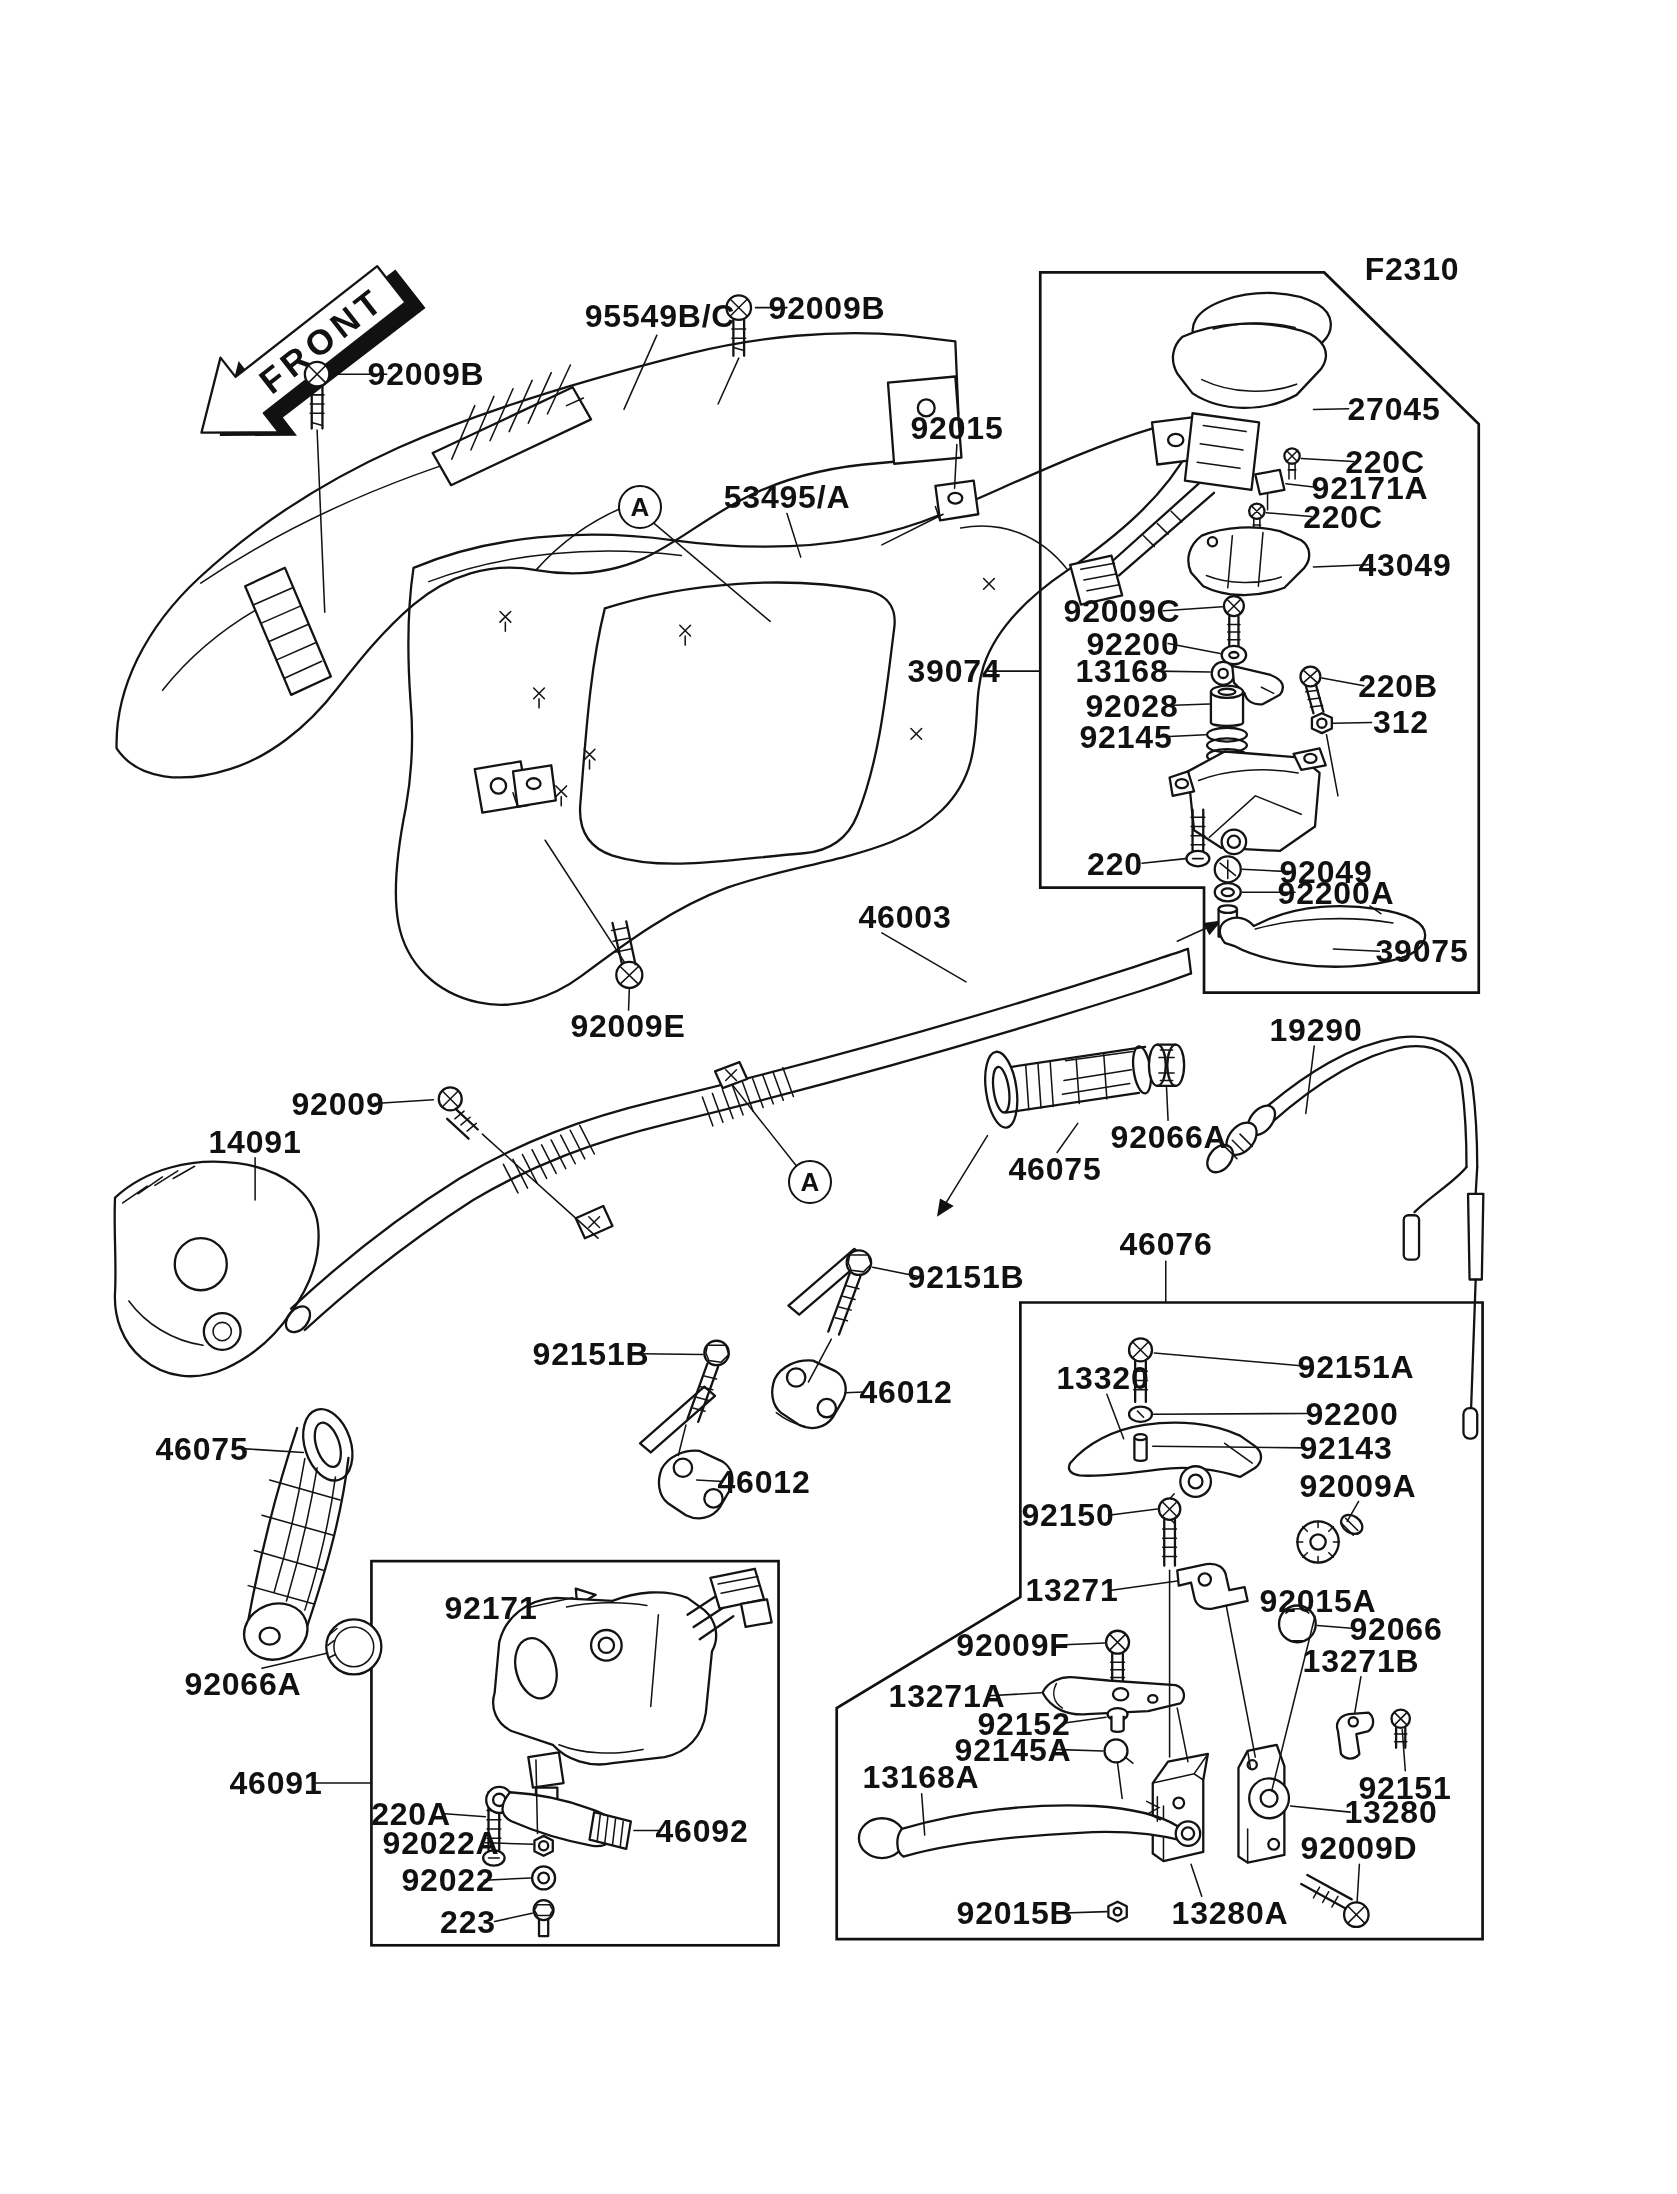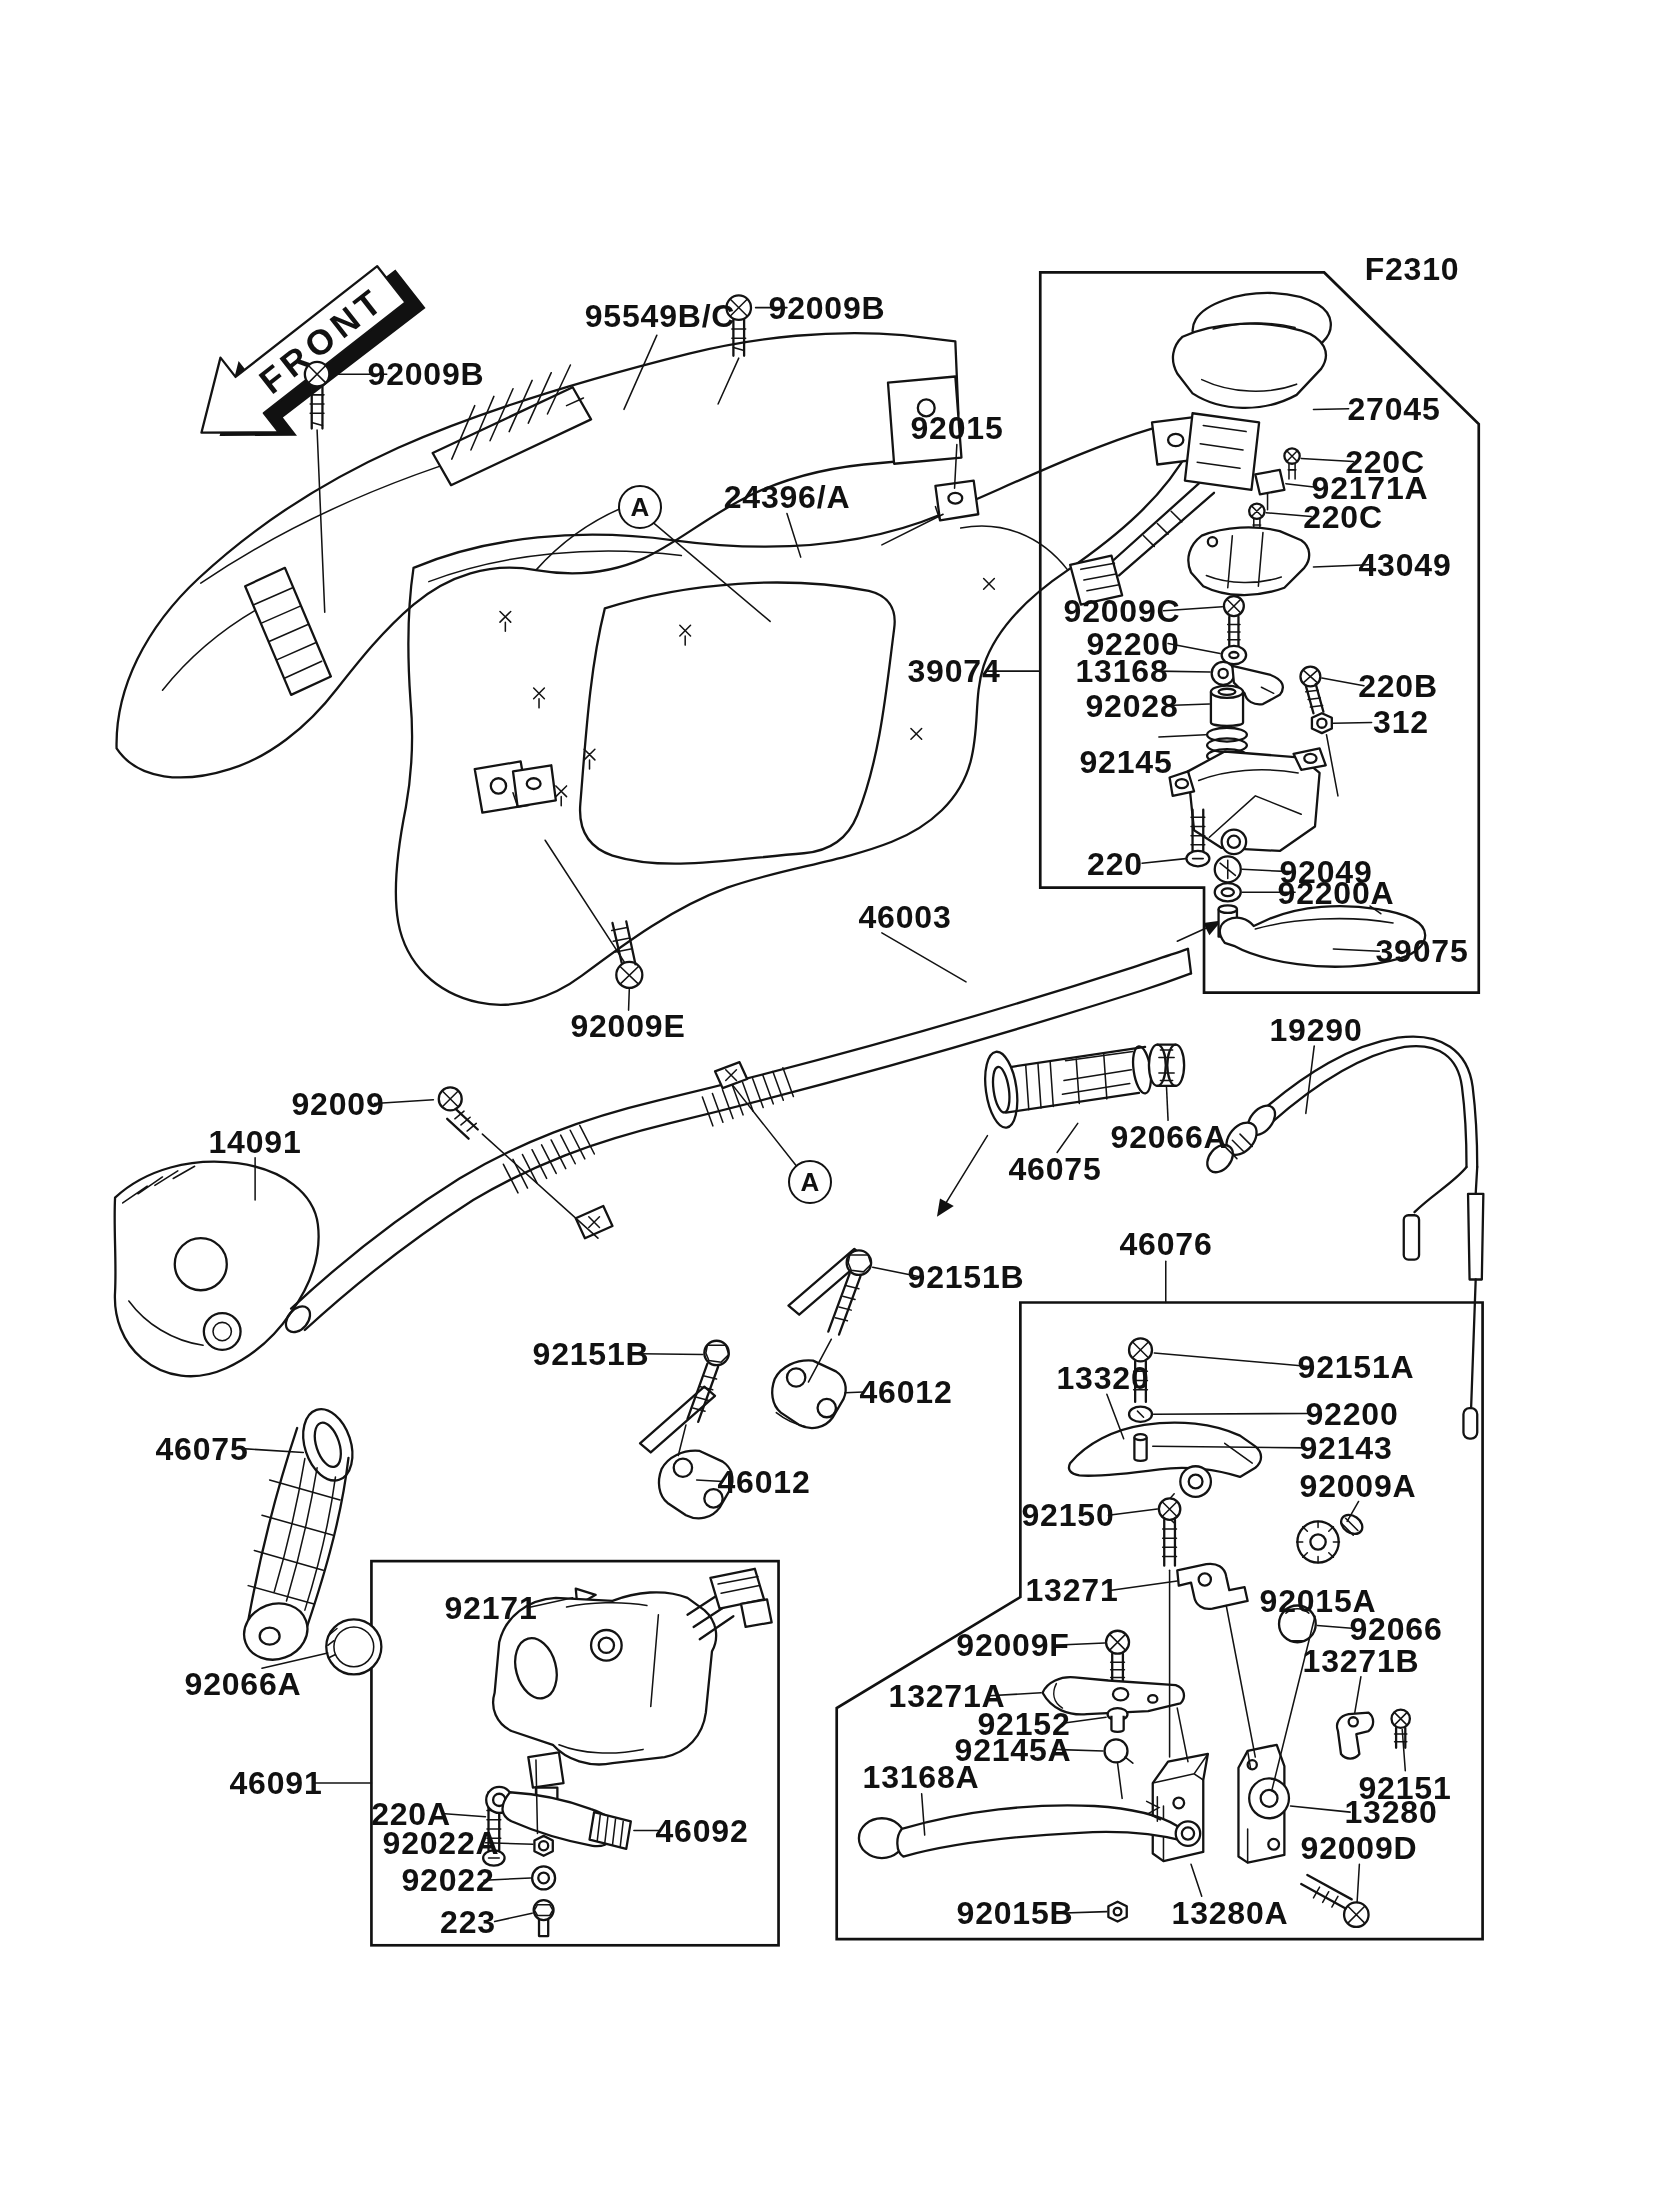--- a/index.html
+++ b/index.html
@@ -587,34 +587,34 @@
     <path d="M700,2300 L702,2396"></path>
   </g>
 </svg>
 
   <div class="lbl" style="left:1412px;top:269px">F2310</div>
 
   <div class="lbl" style="left:660px;top:316px">95549B/C</div>
   <div class="lbl" style="left:827px;top:308px">92009B</div>
   <div class="lbl" style="left:426px;top:374px">92009B</div>
   <div class="lbl" style="left:957px;top:428px">92015</div>
-  <div class="lbl" style="left:787px;top:497px">24396/A</div>
+  <div class="lbl" style="left:787px;top:497px">53495/A</div>
   <div class="lbl" style="left:1394px;top:409px">27045</div>
   <div class="lbl" style="left:1385px;top:462px">220C</div>
   <div class="lbl" style="left:1370px;top:488px">92171A</div>
   <div class="lbl" style="left:1343px;top:517px">220C</div>
   <div class="lbl" style="left:1405px;top:565px">43049</div>
   <div class="lbl" style="left:954px;top:671px">39074</div>
   <div class="lbl" style="left:1122px;top:611px">92009C</div>
   <div class="lbl" style="left:1133px;top:644px">92200</div>
   <div class="lbl" style="left:1122px;top:671px">13168</div>
   <div class="lbl" style="left:1398px;top:686px">220B</div>
   <div class="lbl" style="left:1132px;top:706px">92028</div>
   <div class="lbl" style="left:1401px;top:722px">312</div>
-  <div class="lbl" style="left:1126px;top:762px">92145</div>
+  <div class="lbl" style="left:1126px;top:737px">92145</div>
   <div class="lbl" style="left:1115px;top:864px">220</div>
   <div class="lbl" style="left:1326px;top:872px">92049</div>
   <div class="lbl" style="left:1336px;top:893px">92200A</div>
   <div class="lbl" style="left:1422px;top:951px">39075</div>
   <div class="lbl" style="left:905px;top:917px">46003</div>
   <div class="lbl" style="left:628px;top:1026px">92009E</div>
   <div class="lbl" style="left:1316px;top:1030px">19290</div>
   <div class="lbl" style="left:338px;top:1104px">92009</div>
   <div class="lbl" style="left:255px;top:1142px">14091</div>
   <div class="lbl" style="left:1055px;top:1169px">46075</div>

